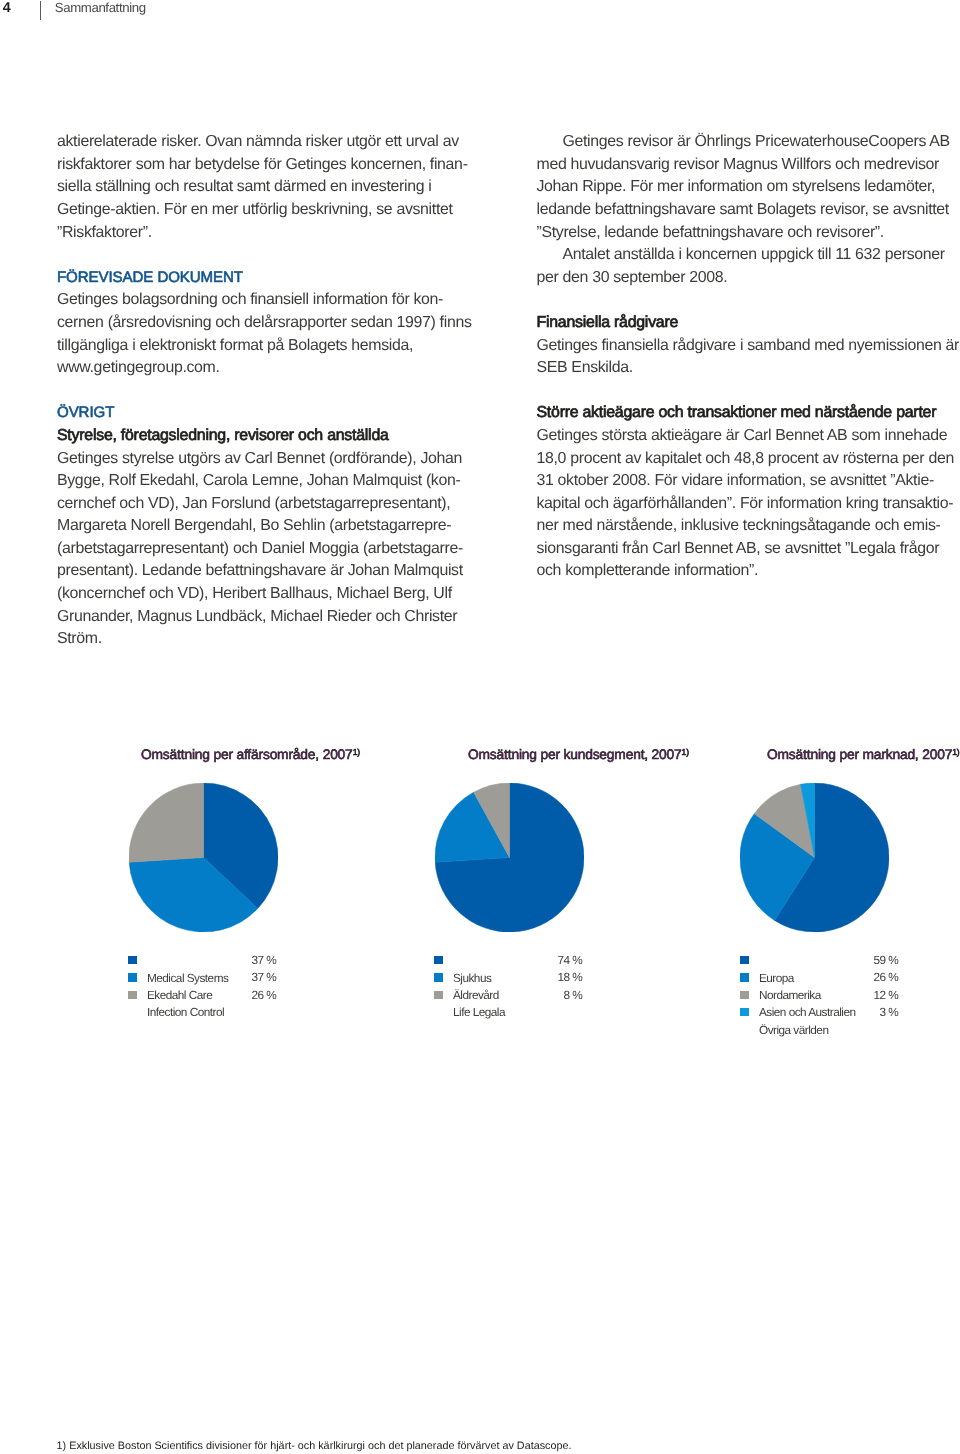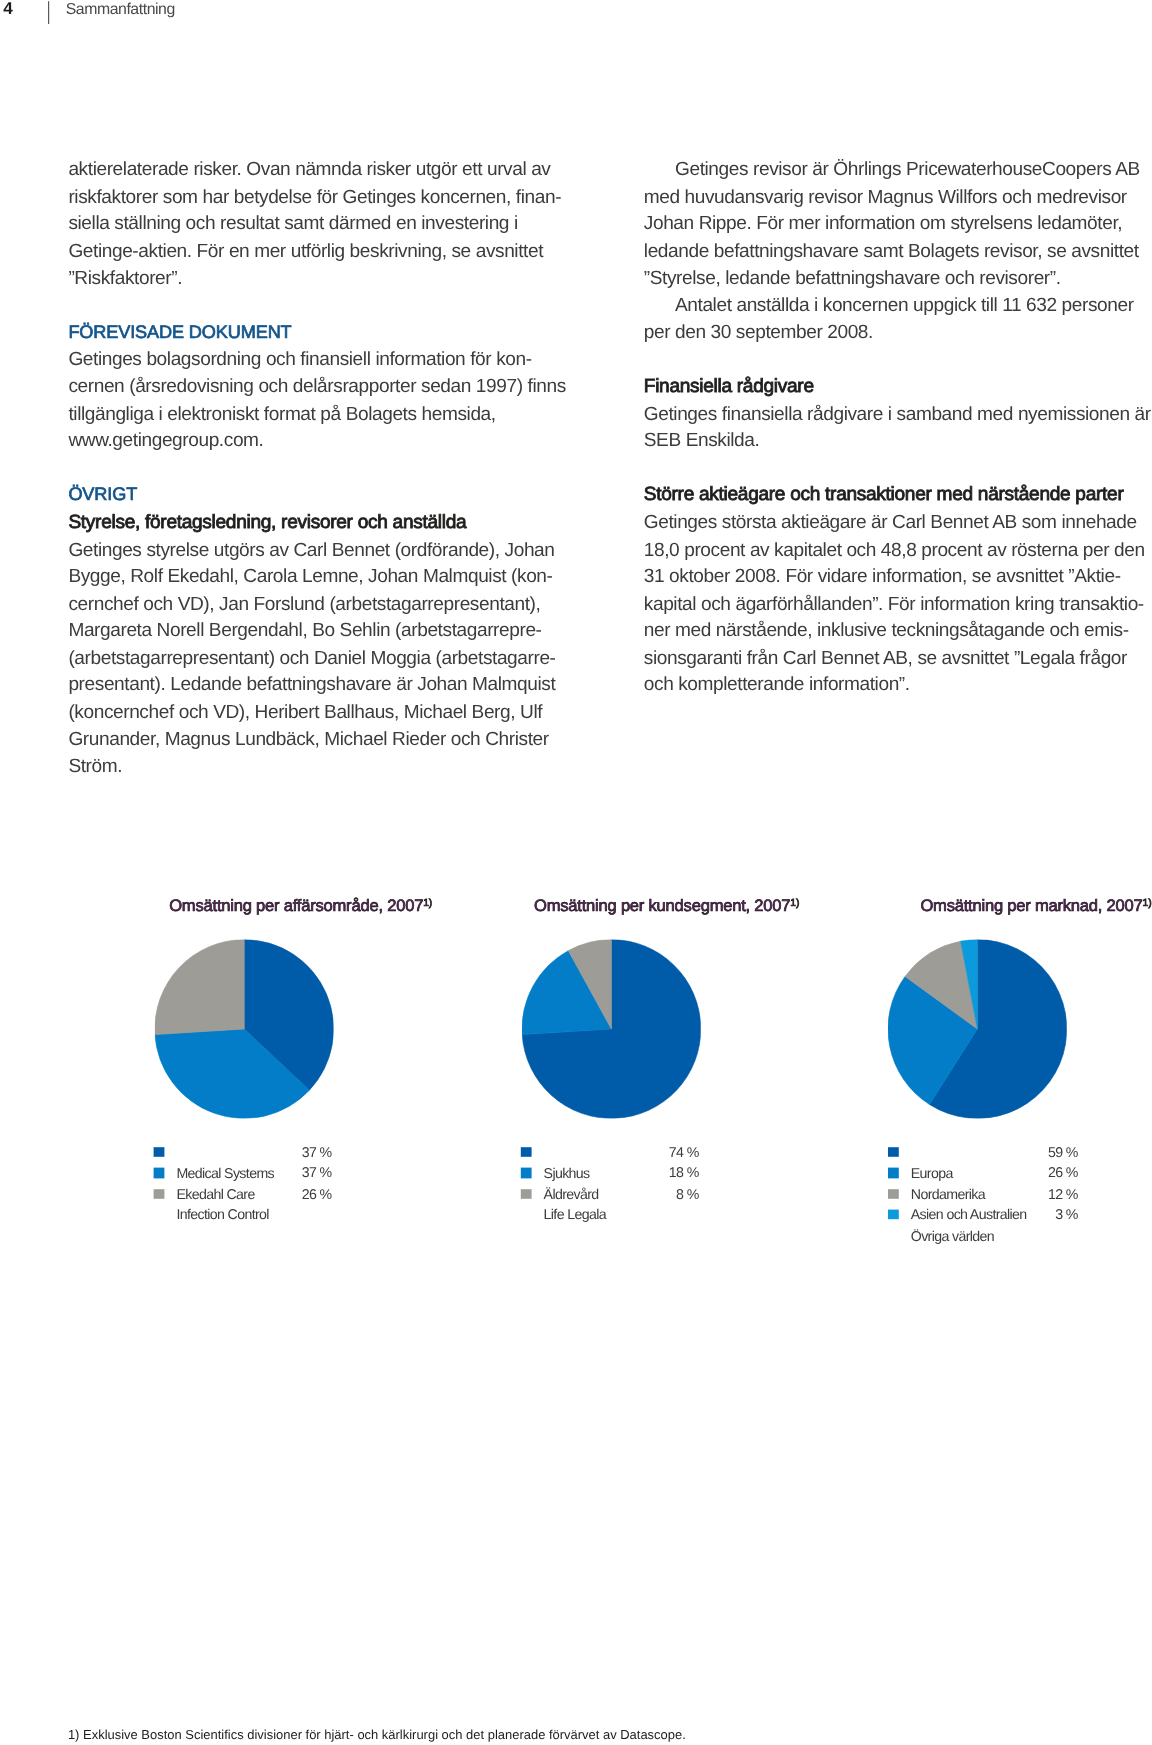--- a/index.html
+++ b/index.html
@@ -122,21 +122,21 @@
             <span class="lg-val">37 %</span>
           </div>
           <div class="lg-row">
             <span class="sw" style="background: rgb(158, 156, 150);"></span>
             <span class="lg-label">Infection Control</span>
             <span class="lg-val">26 %</span>
           </div>
         </div>
       </div>
       <div class="chart">
-        <div class="chart-title" style="left: 397px; top: 747px; text-align: center;">Omsättning per kundsegment, 2007<sup>1)</sup></div>
+        <div class="chart-title" style="left: 420px; top: 747px; text-align: center;">Omsättning per kundsegment, 2007<sup>1)</sup></div>
         <svg width="149" height="149" viewBox="0 0 100 100" class="pie" style="left: 434.5px; top: 783px;">
           <path d="M 50 50 L 50.0000 0.0000 A 50 50 0 1 1 0.0987 53.1395 Z" fill="#005ca9" stroke="#005ca9" stroke-width="0.35"></path>
           <path d="M 50 50 L 0.0987 53.1395 A 50 50 0 0 1 25.9123 6.1847 Z" fill="#037dc8" stroke="#037dc8" stroke-width="0.35"></path>
           <path d="M 50 50 L 25.9123 6.1847 A 50 50 0 0 1 50.0000 0.0000 Z" fill="#9e9c96" stroke="#9e9c96" stroke-width="0.35"></path>
         </svg>
         <div class="legend" style="left: 434.2px; top: 951.5px; width: 148px;">
           <div class="lg-row">
             <span class="sw" style="background: rgb(0, 92, 169);"></span>
             <span class="lg-label">Sjukhus</span>
             <span class="lg-val">74 %</span>

